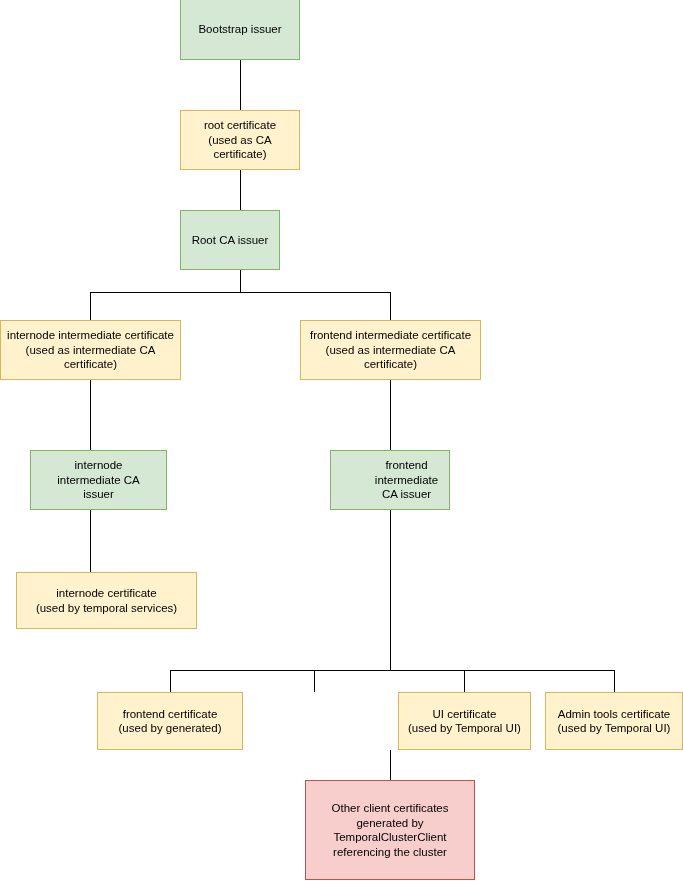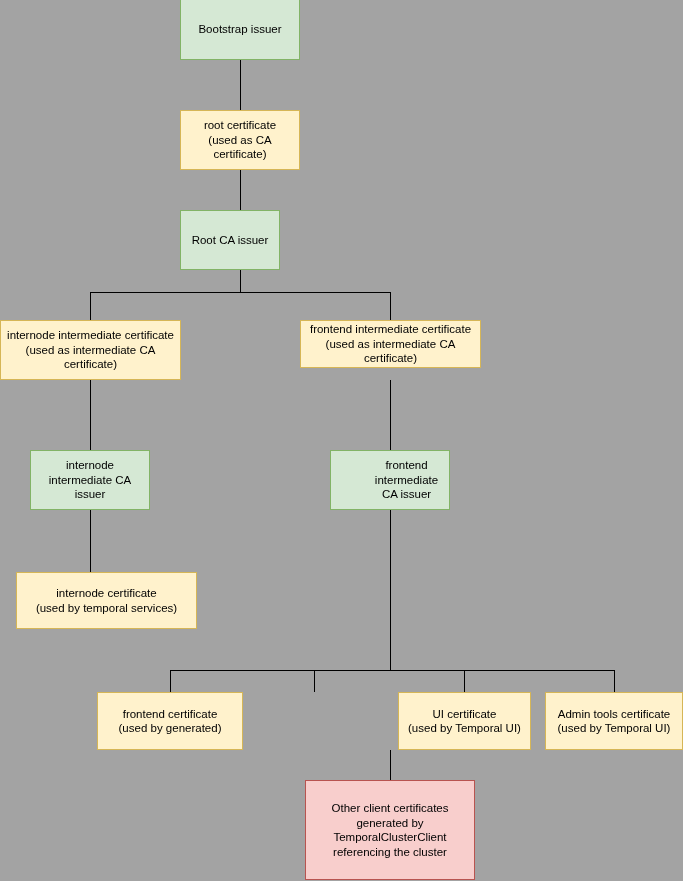--- a/index.html
+++ b/index.html
@@ -8,21 +8,21 @@
     padding: 0;
     background: #000000;
   }
   body {
     font-family: "Liberation Sans", "DejaVu Sans", sans-serif;
   }
   #diagram {
     position: relative;
     width: 683px;
     height: 881px;
-    background: #a3a3a3;
+    background: #ffffff;
     overflow: hidden;
   }
   .node {
     position: absolute;
     box-sizing: border-box;
     display: flex;
     align-items: center;
     justify-content: center;
     text-align: center;
     font-size: 11.5px;
@@ -81,25 +81,25 @@
   <div class="node certificate" style="left:180px; top:110px; width:120px; height:60px;">root certificate
 (used as CA
 certificate)</div>
 
   <div class="node issuer" style="left:180px; top:210px; width:100px; height:60px;">Root CA issuer</div>
 
   <div class="node certificate" style="left:0px; top:320px; width:181px; height:60px;">internode intermediate certificate
 (used as intermediate CA
 certificate)</div>
 
-  <div class="node certificate" style="left:300px; top:320px; width:181px; height:48px;">frontend intermediate certificate
+  <div class="node certificate" style="left:300px; top:320px; width:181px; height:60px;">frontend intermediate certificate
 (used as intermediate CA
 certificate)</div>
 
-  <div class="node issuer" style="left:30px; top:450px; width:120px; height:60px;">internode
+  <div class="node issuer" style="left:30px; top:450px; width:137px; height:60px;">internode
 intermediate CA
 issuer</div>
 
   <div class="node issuer" style="left:330px; top:450px; width:120px; height:60px;padding-left:37px;">frontend intermediate
 CA issuer</div>
 
   <div class="node certificate" style="left:16px; top:572px; width:181px; height:57px;">internode certificate
 (used by temporal services)</div>
 
   <div class="node certificate" style="left:97px; top:692px; width:146px; height:58px;">frontend certificate

